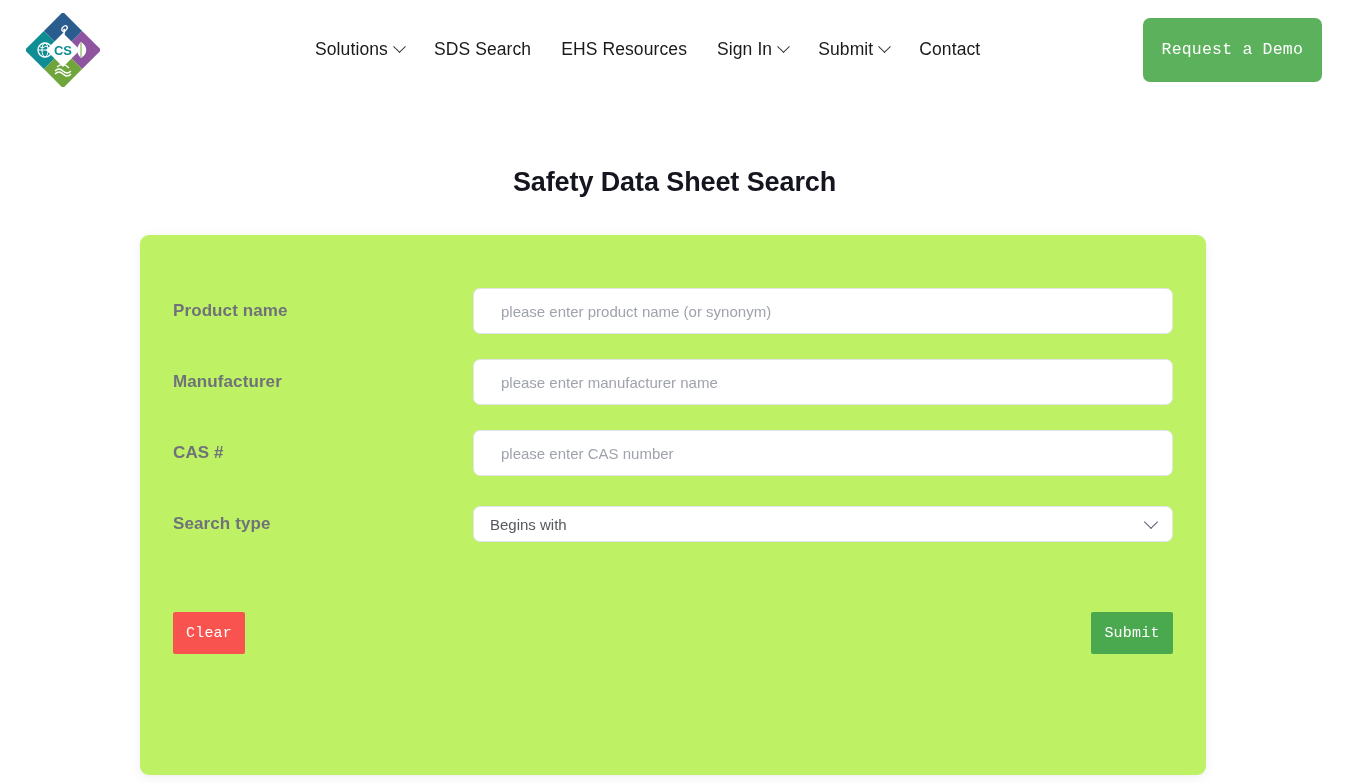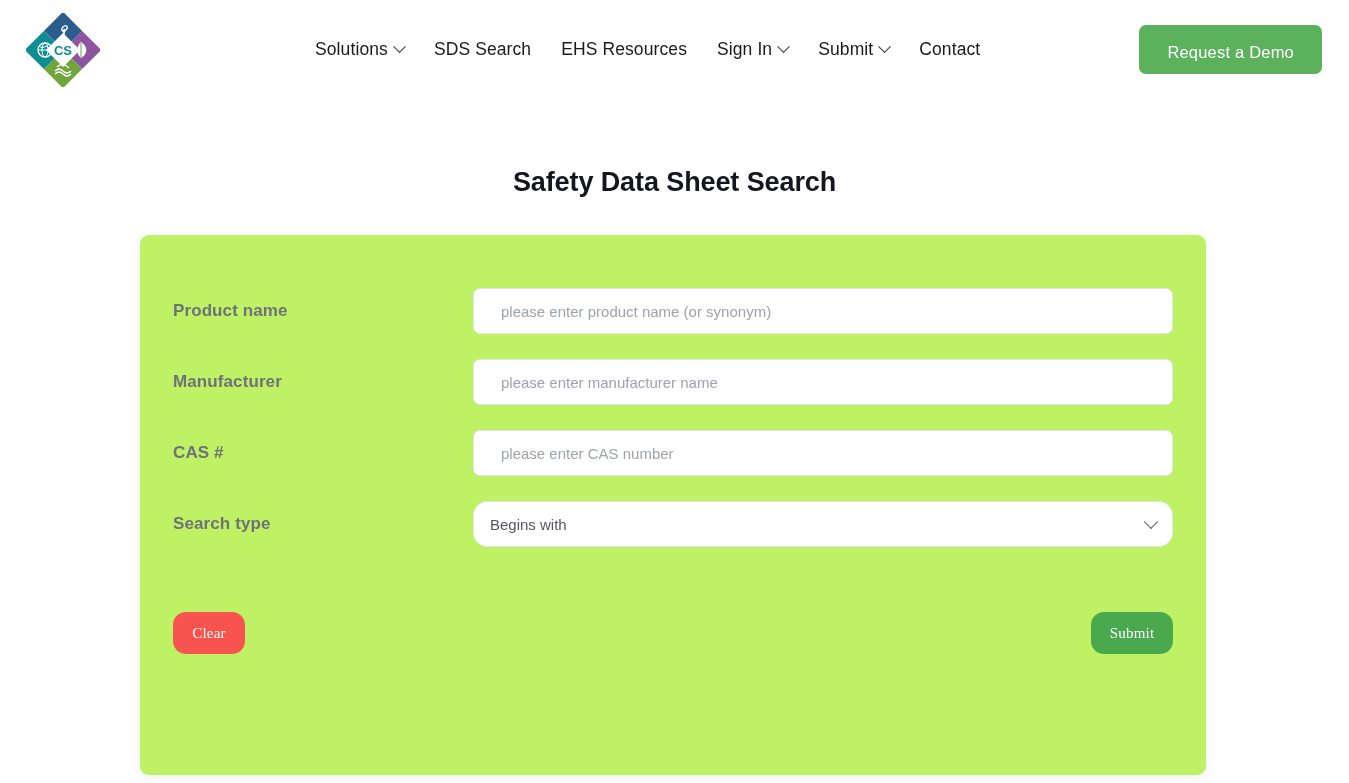--- a/index.html
+++ b/index.html
@@ -68,23 +68,23 @@
     margin-left: 1px;
   }
 
   .demo-btn {
     margin-left: auto;
     background: #5cb15c;
     color: #ffffff;
     border: none;
     border-radius: 7px;
     font-size: 16.5px;
-    font-family: Liberation Sans, sans-serif;
-    padding: 0 28px;
-    height: 49px;
+    font-family: Liberation Mono, monospace;
+    padding: 0 19px;
+    height: 64px;
     line-height: 55px;
     cursor: pointer;
     white-space: nowrap;
     letter-spacing: 0.2px;
   }
 
   
   .page-title {
     text-align: center;
     font-size: 27px;
@@ -146,23 +146,23 @@
     outline: none;
   }
 
   .text-input::placeholder {
     color: #9fa3ab;
     opacity: 1;
   }
 
   .select-display {
     width: 700px;
-    height: 46px;
+    height: 36px;
     border: 1px solid #e2e4e9;
-    border-radius: 14px;
+    border-radius: 7px;
     background: #ffffff;
     font-size: 15px;
     color: #55585f;
     padding: 0 16px;
     display: flex;
     align-items: center;
     cursor: pointer;
     position: relative;
     user-select: none;
   }
@@ -182,24 +182,24 @@
   .action-row {
     display: flex;
     align-items: center;
     justify-content: space-between;
     margin-top: 64px;
     padding: 0 0px;
   }
 
   .btn {
     border: none;
-    border-radius: 13px;
+    border-radius: 2px;
     color: #ffffff;
     font-size: 15px;
-    font-family: Liberation Serif, serif;
+    font-family: Liberation Mono, monospace;
     height: 42px;
     cursor: pointer;
     letter-spacing: 0.2px;
   }
 
   .btn-clear {
     background: #f9534f;
     width: 72px;
   }
 

